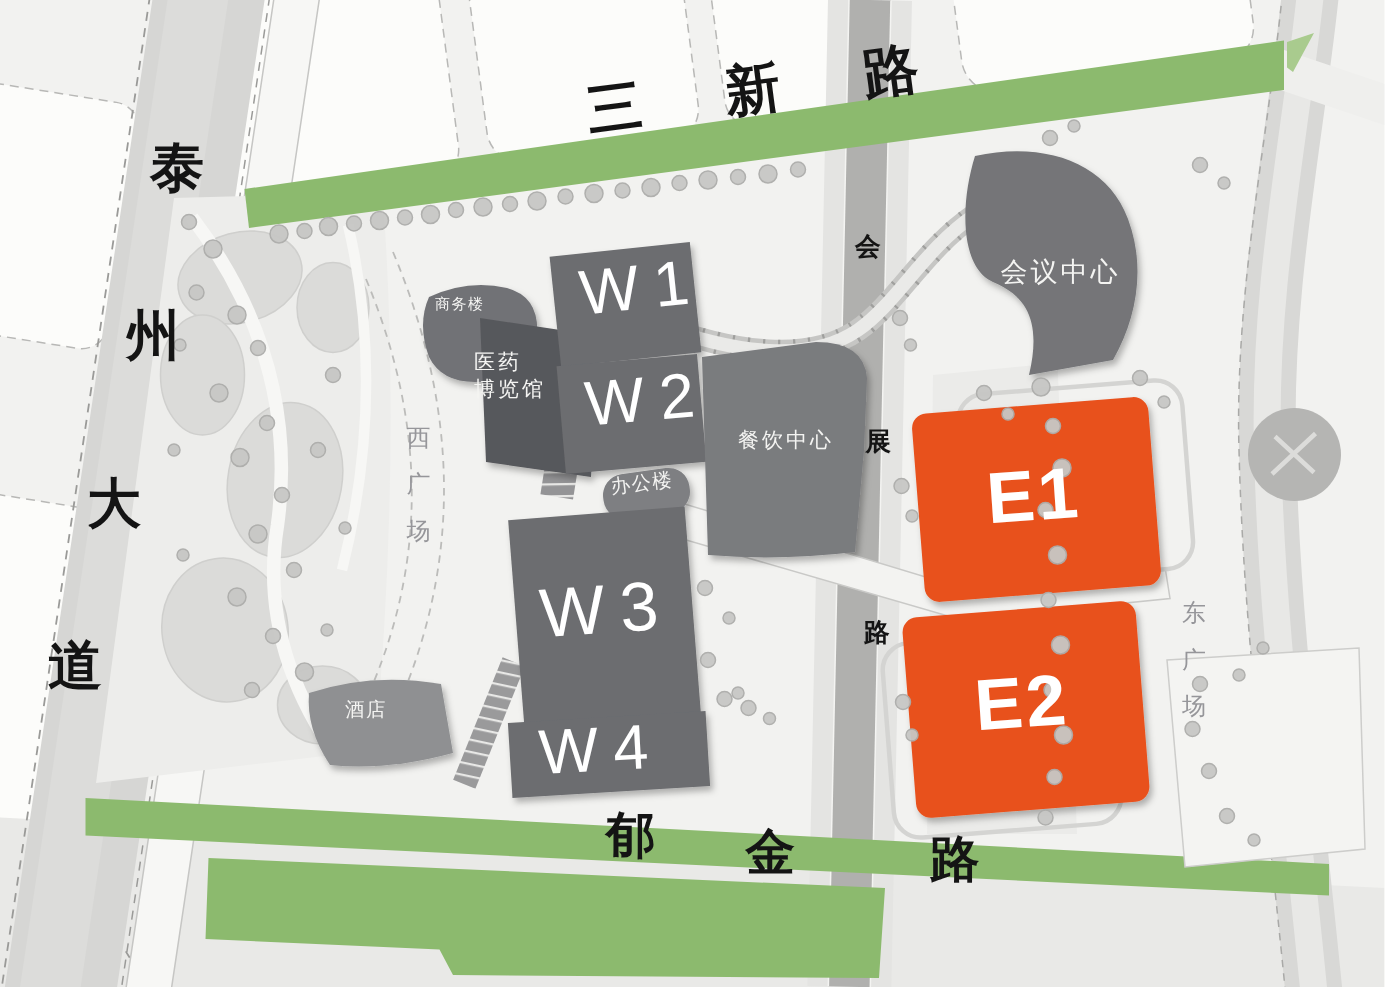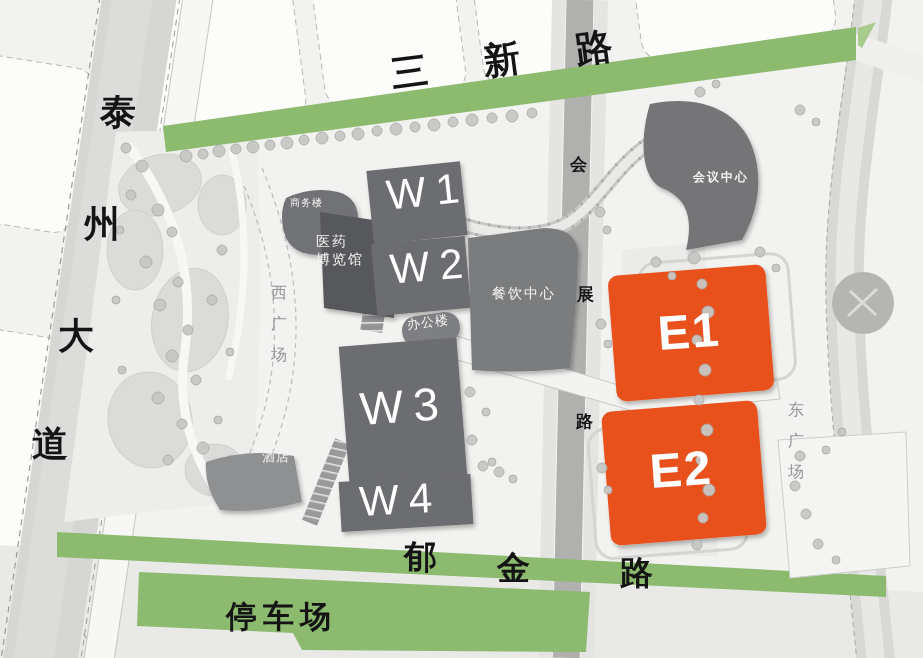--- a/index.html
+++ b/index.html
@@ -226,44 +226,43 @@
   <div class="lbl road-char" style="left:32px;top:420px;font-size:36px;">道</div>
 
   <div class="lbl road-char" style="left:404px;top:535px;font-size:33px;">郁</div>
   <div class="lbl road-char" style="left:497px;top:546px;font-size:33px;">金</div>
   <div class="lbl road-char" style="left:620px;top:551px;font-size:33px;">路</div>
 
   <div class="lbl road-char" style="left:570px;top:153px;font-size:17px;">会</div>
   <div class="lbl road-char" style="left:577px;top:283px;font-size:17px;">展</div>
   <div class="lbl road-char" style="left:576px;top:410px;font-size:17px;">路</div>
 
-  <div class="lbl road-char" style="left:226px;top:596px;font-size:31px;letter-spacing:6px;">停车场</div>
 
   <div class="lbl hall" style="left:384px;top:172px;font-size:42px;letter-spacing:10px;transform:rotate(-6deg);">W1</div>
   <div class="lbl hall" style="left:388px;top:246px;font-size:42px;letter-spacing:10px;transform:rotate(-5deg);">W2</div>
   <div class="lbl hall" style="left:358px;top:382px;font-size:46px;letter-spacing:10px;transform:rotate(-4deg);">W3</div>
   <div class="lbl hall" style="left:358px;top:478px;font-size:42px;letter-spacing:10px;transform:rotate(-3deg);">W4</div>
 
   <div class="lbl hall" style="left:656px;top:306px;font-size:48px;font-weight:700;letter-spacing:2px;transform:rotate(-4deg);">E1</div>
   <div class="lbl hall" style="left:648px;top:444px;font-size:48px;font-weight:700;letter-spacing:2px;transform:rotate(-4deg);">E2</div>
 
   <div class="lbl sm" style="left:290px;top:196px;font-size:10px;letter-spacing:1px;">商务楼</div>
 
   <div class="lbl sm" style="left:316px;top:232px;font-size:14px;line-height:18px;letter-spacing:2px;">
     <div>医药</div>
     <div>博览馆</div>
   </div>
 
   <div class="lbl sm" style="left:406px;top:316px;font-size:13px;letter-spacing:1px;transform:rotate(-7deg);">办公楼</div>
 
   <div class="lbl sm" style="left:492px;top:285px;font-size:14px;letter-spacing:2px;">餐饮中心</div>
 
-  <div class="lbl sm" style="left:693px;top:169px;font-size:12px;letter-spacing:2px;font-weight:bold;">会议中心</div>
-
-  <div class="lbl sm" style="left:230px;top:448px;font-size:13px;letter-spacing:1px;margin-left:32px;">酒店</div>
+  <div class="lbl sm" style="left:667px;top:169px;font-size:18px;letter-spacing:2px;">会议中心</div>
+
+  <div class="lbl sm" style="left:230px;top:464px;font-size:13px;letter-spacing:1px;">酒店</div>
 
   <div class="lbl plaza" style="left:271px;top:277px;">
     <div>西</div>
     <div>广</div>
     <div>场</div>
   </div>
 
   <div class="lbl plaza" style="left:788px;top:394px;">
     <div>东</div>
     <div>广</div>

